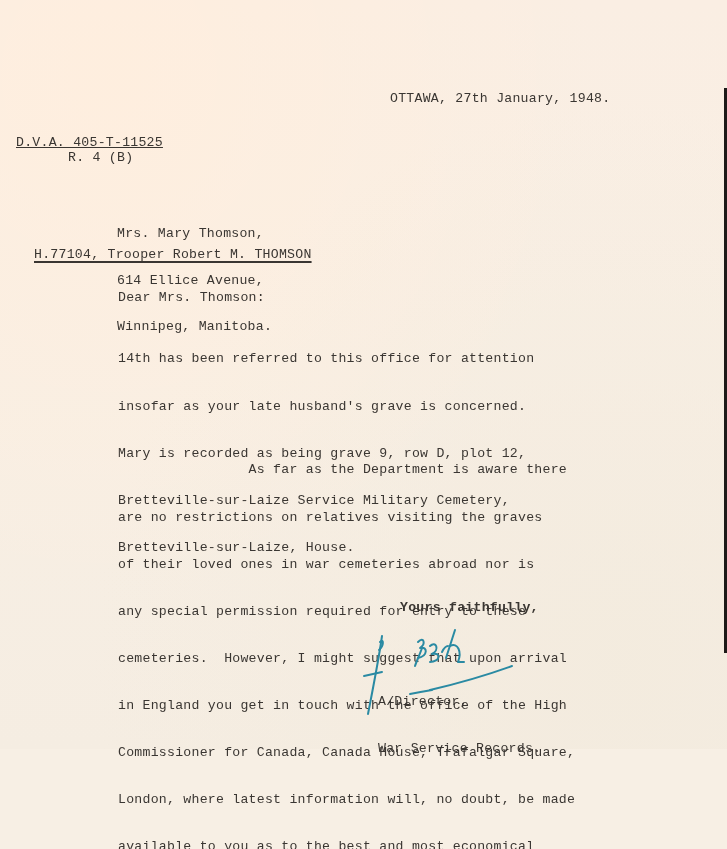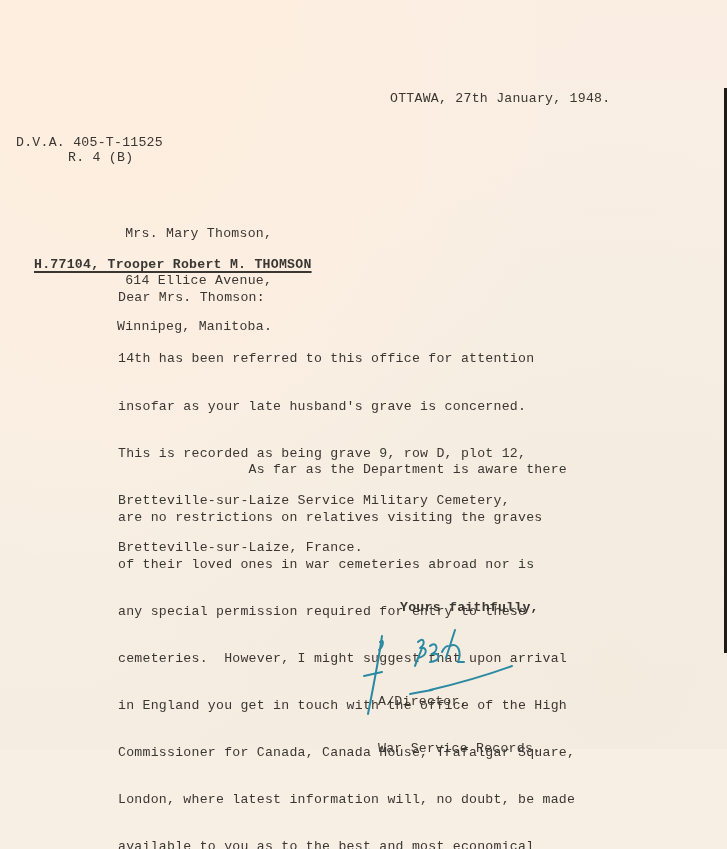--- a/index.html
+++ b/index.html
@@ -32,30 +32,29 @@
       width: 3px;
       height: 565px;
       background: #1d1a18;
     }
     .line {
       position: absolute;
       white-space: pre;
       line-height: 15.5px;
     }
     .date { left: 390px; top: 91px; }
-    .ref1 { left: 16px; top: 135px; }
+    .ref1 { left: 16px; top: 135px; text-decoration: underline; }
     .ref2 { left: 52px; top: 150px; margin-left: 16px; }
-    .addr { left: 117px; top: 195px; text-align: right; }
+    .addr { left: 117px; top: 195px; }
     .addr div { height: 15.5px; }
     .subject {
-      left: 34px; top: 257px;
+      left: 34px; top: 247px;
       text-decoration: underline;
       text-decoration-thickness: 1.5px;
       text-underline-offset: 3px;
-      font-weight: bold;
     }
     .salutation { left: 118px; top: 290px; }
     .para {
       position: absolute;
       left: 118px;
       white-space: pre;
       line-height: 15.7px;
     }
     .para1 { top: 320px; }
     .para2 { top: 431px; }
@@ -87,23 +86,23 @@
     <div>Winnipeg, Manitoba.</div>
   </div>
 
   <div class="line subject">H.77104, Trooper Robert M. THOMSON</div>
 
   <div class="line salutation">Dear Mrs. Thomson:</div>
 
   <div class="para para1">
     <div>14th has been referred to this office for attention</div>
     <div>insofar as your late husband's grave is concerned.</div>
-    <div>This is recorded as being grave 9, row D, plot 12,</div>
+    <div>Mary is recorded as being grave 9, row D, plot 12,</div>
     <div>Bretteville-sur-Laize Service Military Cemetery,</div>
-    <div>Bretteville-sur-Laize, France.</div>
+    <div>Bretteville-sur-Laize, House.</div>
   </div>
 
   <div class="para para2">
     <div>                As far as the Department is aware there</div>
     <div>are no restrictions on relatives visiting the graves</div>
     <div>of their loved ones in war cemeteries abroad nor is</div>
     <div>any special permission required for entry to these</div>
     <div>cemeteries.  However, I might suggest that upon arrival</div>
     <div>in England you get in touch with the office of the High</div>
     <div>Commissioner for Canada, Canada House, Trafalgar Square,</div>

